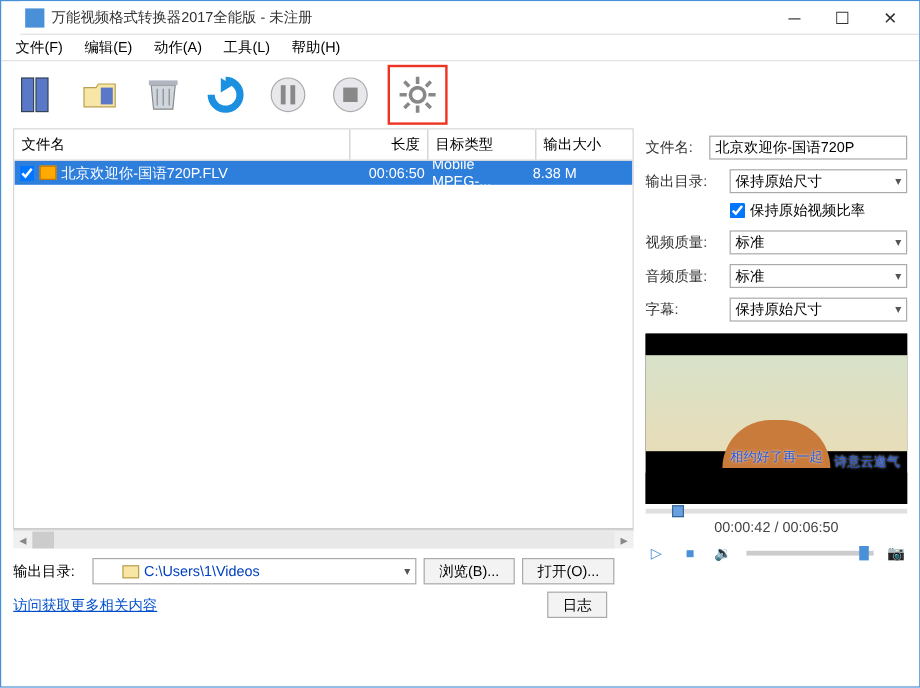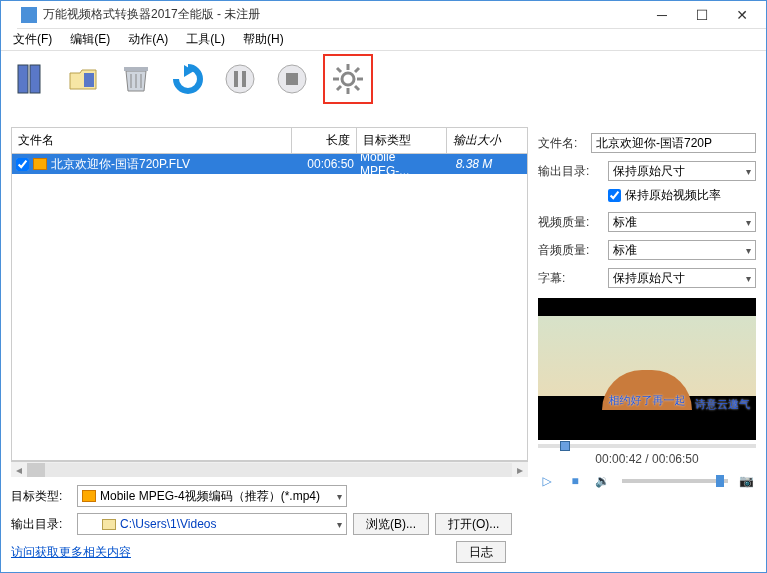--- a/index.html
+++ b/index.html
@@ -7,28 +7,28 @@
 .titlebar { height: 28px; background: #fff; display: flex; align-items: center; padding: 0 4px; border-bottom: 1px solid #e0e0e0; margin-left: 16px; }
 .titlebar .app-icon { width: 16px; height: 16px; background: #4a90d9; margin-right: 6px; }
 .titlebar .title { flex: 1; color: #333; }
 .win-btns { display: flex; }
 .win-btn { width: 40px; height: 26px; display: flex; align-items: center; justify-content: center; color: #333; cursor: pointer; font-size: 14px; }
 .menubar { height: 22px; display: flex; align-items: center; padding: 0 6px; gap: 6px; border-bottom: 1px solid #e0e0e0; }
 .menu-item { padding: 2px 6px; cursor: pointer; }
 .toolbar { height: 56px; display: flex; align-items: center; padding: 4px 10px; gap: 10px; }
 .tb-btn { width: 42px; height: 42px; display: flex; align-items: center; justify-content: center; cursor: pointer; }
 .tb-highlight { border: 2px solid #e32; padding: 2px; }
-.main { display: flex; height: 350px; margin-top: 20px; }
+.main { display: flex; height: 350px; }
 .left { flex: 1; display: flex; flex-direction: column; border: 1px solid #ccc; margin: 0 0 0 10px; }
 .list-header { display: flex; background: #fff; border-bottom: 1px solid #ccc; }
 .col { padding: 4px 6px; border-right: 1px solid #ccc; }
 .col-name { width: 280px; }
 .col-len { width: 65px; text-align: right; }
 .col-type { width: 90px; }
-.col-size { width: 60px; text-align: center; border-right: none; font-style: italic; }
+.col-size { width: 60px; text-align: left; border-right: none; }
 .list-body { flex: 1; overflow: auto; background: #fff; }
 .row { display: flex; align-items: center; height: 20px; color: #fff; background: #2e7edc; }
 .row .chk { margin: 0 4px; }
 .row .fname { width: 256px; display: flex; align-items: center; gap: 4px; }
 .row .v-icon { width: 14px; height: 12px; background: #fa0; border:1px solid #c70; }
 .scroll-x { height: 16px; background: #f0f0f0; border-top: 1px solid #ccc; display:flex; align-items:center; }
 .scroll-track { flex:1; background:#e8e8e8; height:14px; position:relative; }
 .scroll-thumb { position:absolute; left:0; top:0; height:14px; width:18px; background:#ccc; }
 .right { width: 238px; padding: 6px 10px; }
 .field-row { display: flex; align-items: center; margin-bottom: 8px; }
@@ -227,29 +227,20 @@
       <div class="vol-track">
           <div class="vol-thumb"></div>
         </div>
       <div class="pv-btn">📷</div>
     </div>
   </div>
 </div>
 
 <div class="bottom">
   <div class="bottom-row">
-    <div class="bottom-label">目标类型:</div>
-    <div class="bottom-input sel" style="max-width:270px">
-        <span style="display:flex;align-items:center;gap:4px">
-          <span class="v-icon" style="width:14px;height:12px;background:#fa0;border:1px solid #c70;display:inline-block"></span>
-          <span>Mobile MPEG-4视频编码（推荐）(*.mp4)</span>
-        </span>
-      </div>
-  </div>
-  <div class="bottom-row">
     <div class="bottom-label">输出目录:</div>
     <div class="bottom-input blue sel">
         <span style="display:flex;align-items:center;gap:4px">
           <span style="width:14px;height:11px;background:#f7e6a5;border:1px solid #b9a04e;display:inline-block"></span>
           <span>C:\Users\1\Videos</span>
         </span>
       </div>
     <div class="btn">浏览(B)...</div>
     <div class="btn">打开(O)...</div>
   </div>

